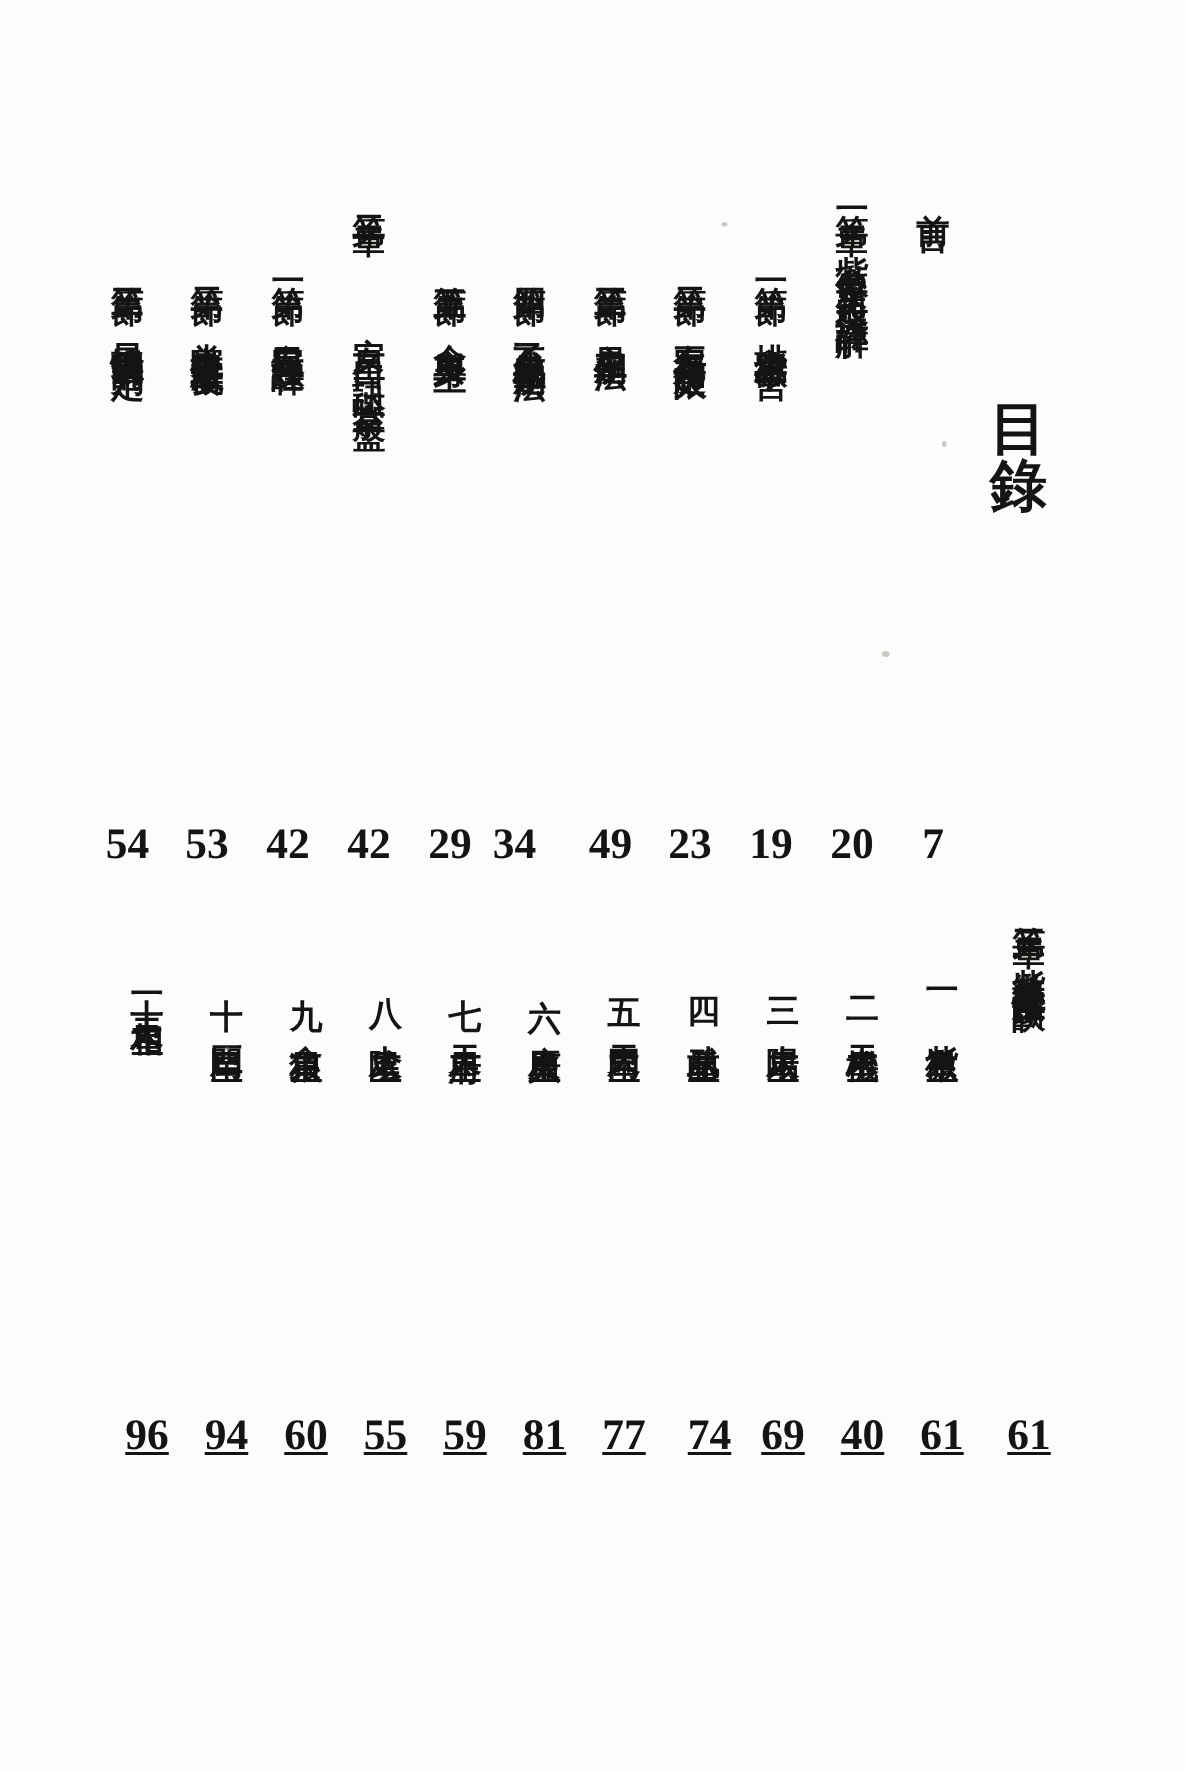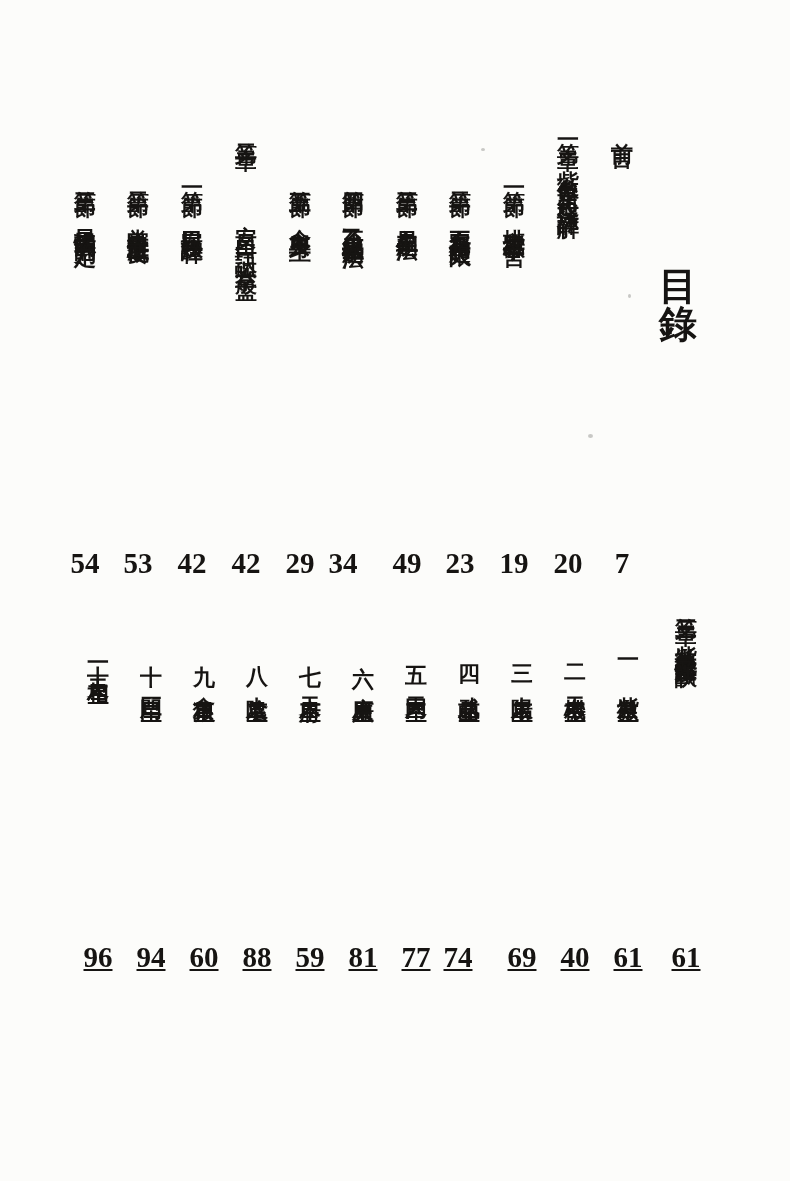--- a/index.html
+++ b/index.html
@@ -139,25 +139,25 @@
   <div class="entry y-star" style="left:189px"><span class="lbl">九</span><span class="ttl gap-star">貪狼星</span></div>
 
   <div class="entry y-star" style="left:136px"><span class="lbl">十</span><span class="ttl gap-star">巨門星</span></div>
 
   <div class="entry y-star" style="left:83px"><span class="lbl">十一</span><span class="ttl gap-star2">天相星</span></div>
 
   <div class="pnum lower" style="left:664px">61</div>
   <div class="pnum lower" style="left:606px">61</div>
   <div class="pnum lower" style="left:553px">40</div>
   <div class="pnum lower" style="left:500px">69</div>
-  <div class="pnum lower" style="left:436px">74</div>
+  <div class="pnum lower" style="left:451px">74</div>
   <div class="pnum lower" style="left:394px">77</div>
   <div class="pnum lower" style="left:341px">81</div>
   <div class="pnum lower" style="left:288px">59</div>
-  <div class="pnum lower" style="left:235px">88</div>
+  <div class="pnum lower" style="left:235px">55</div>
   <div class="pnum lower" style="left:182px">60</div>
   <div class="pnum lower" style="left:129px">94</div>
   <div class="pnum lower" style="left:76px">96</div>
 
   <div class="speck" style="left:588px;top:434px;width:5px;height:4px"></div>
   <div class="speck" style="left:481px;top:148px;width:4px;height:3px"></div>
   <div class="speck" style="left:628px;top:294px;width:3px;height:4px"></div>
   <div class="speck" style="left:150px;top:698px;width:3px;height:3px"></div>
 
 </div>

